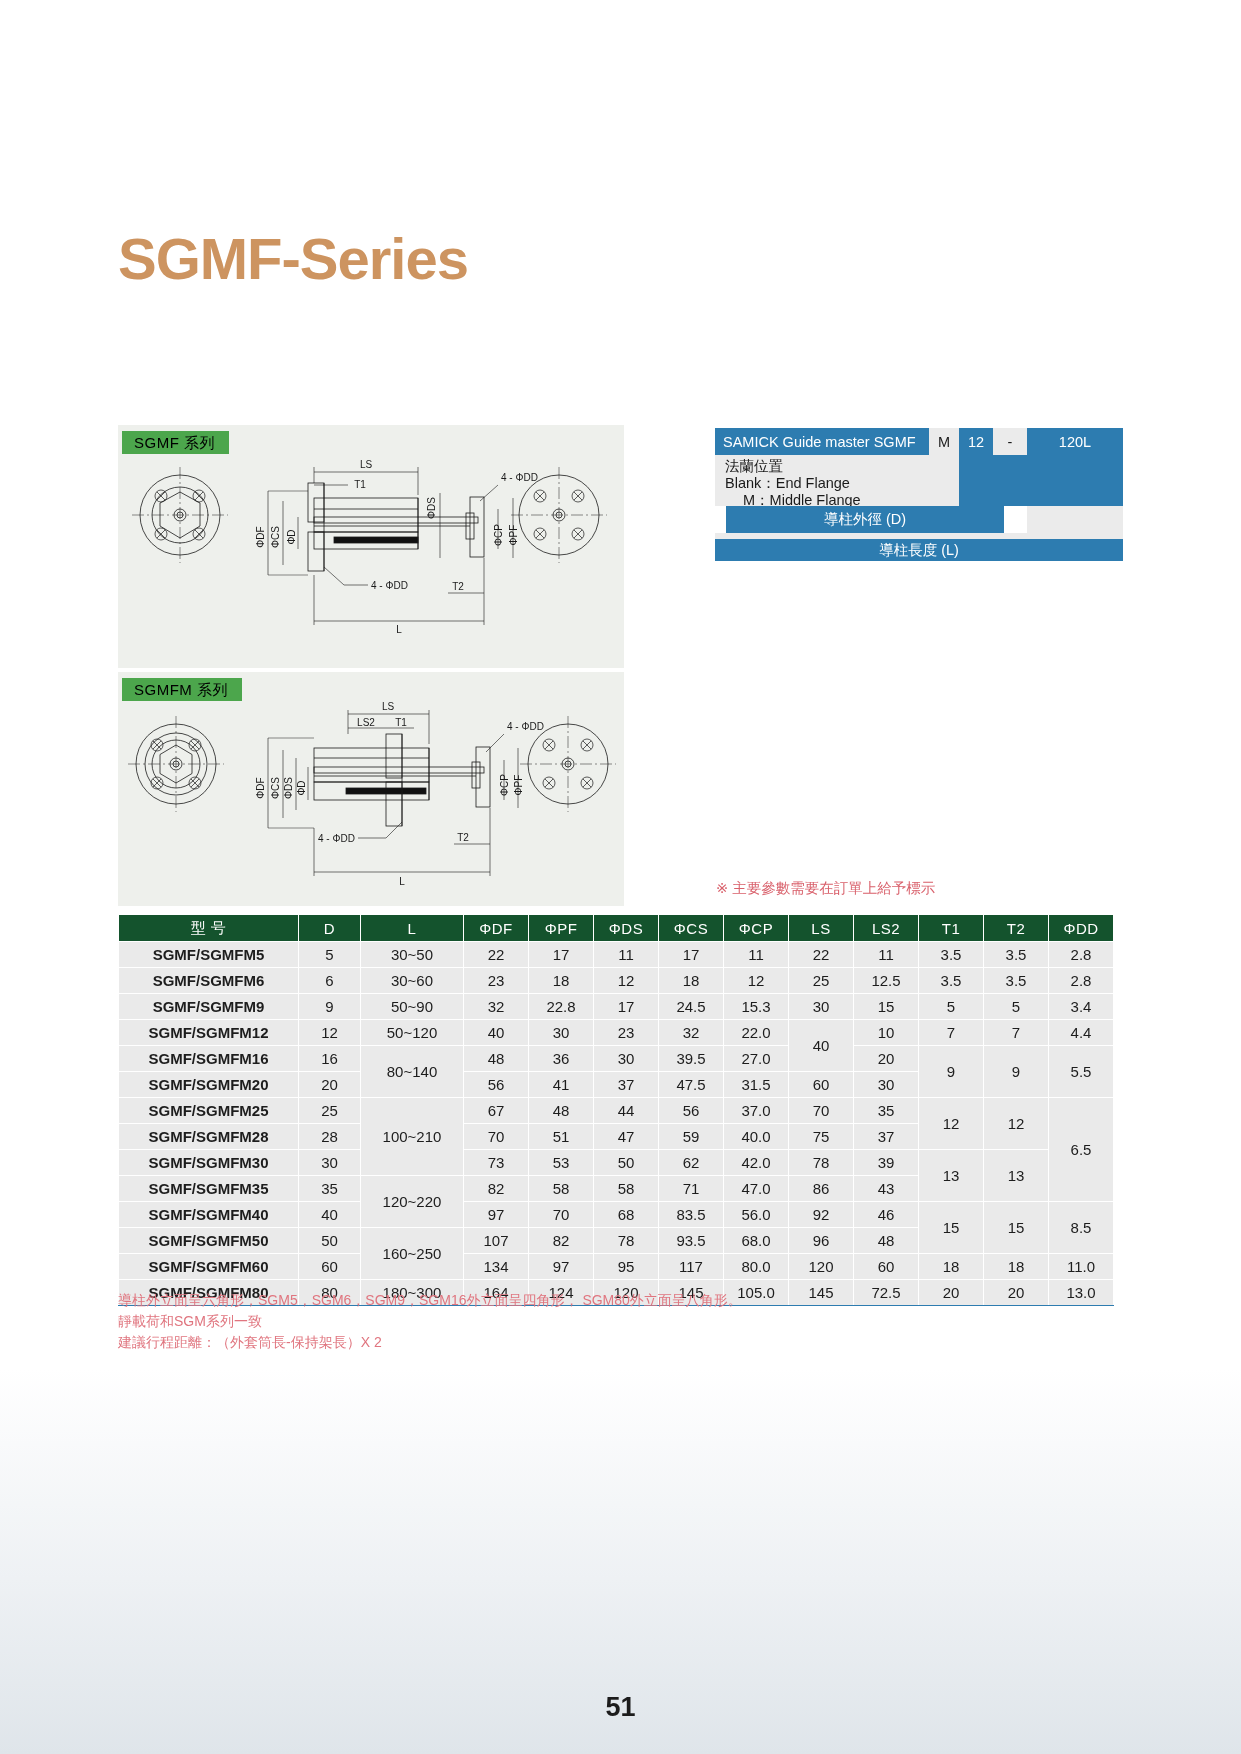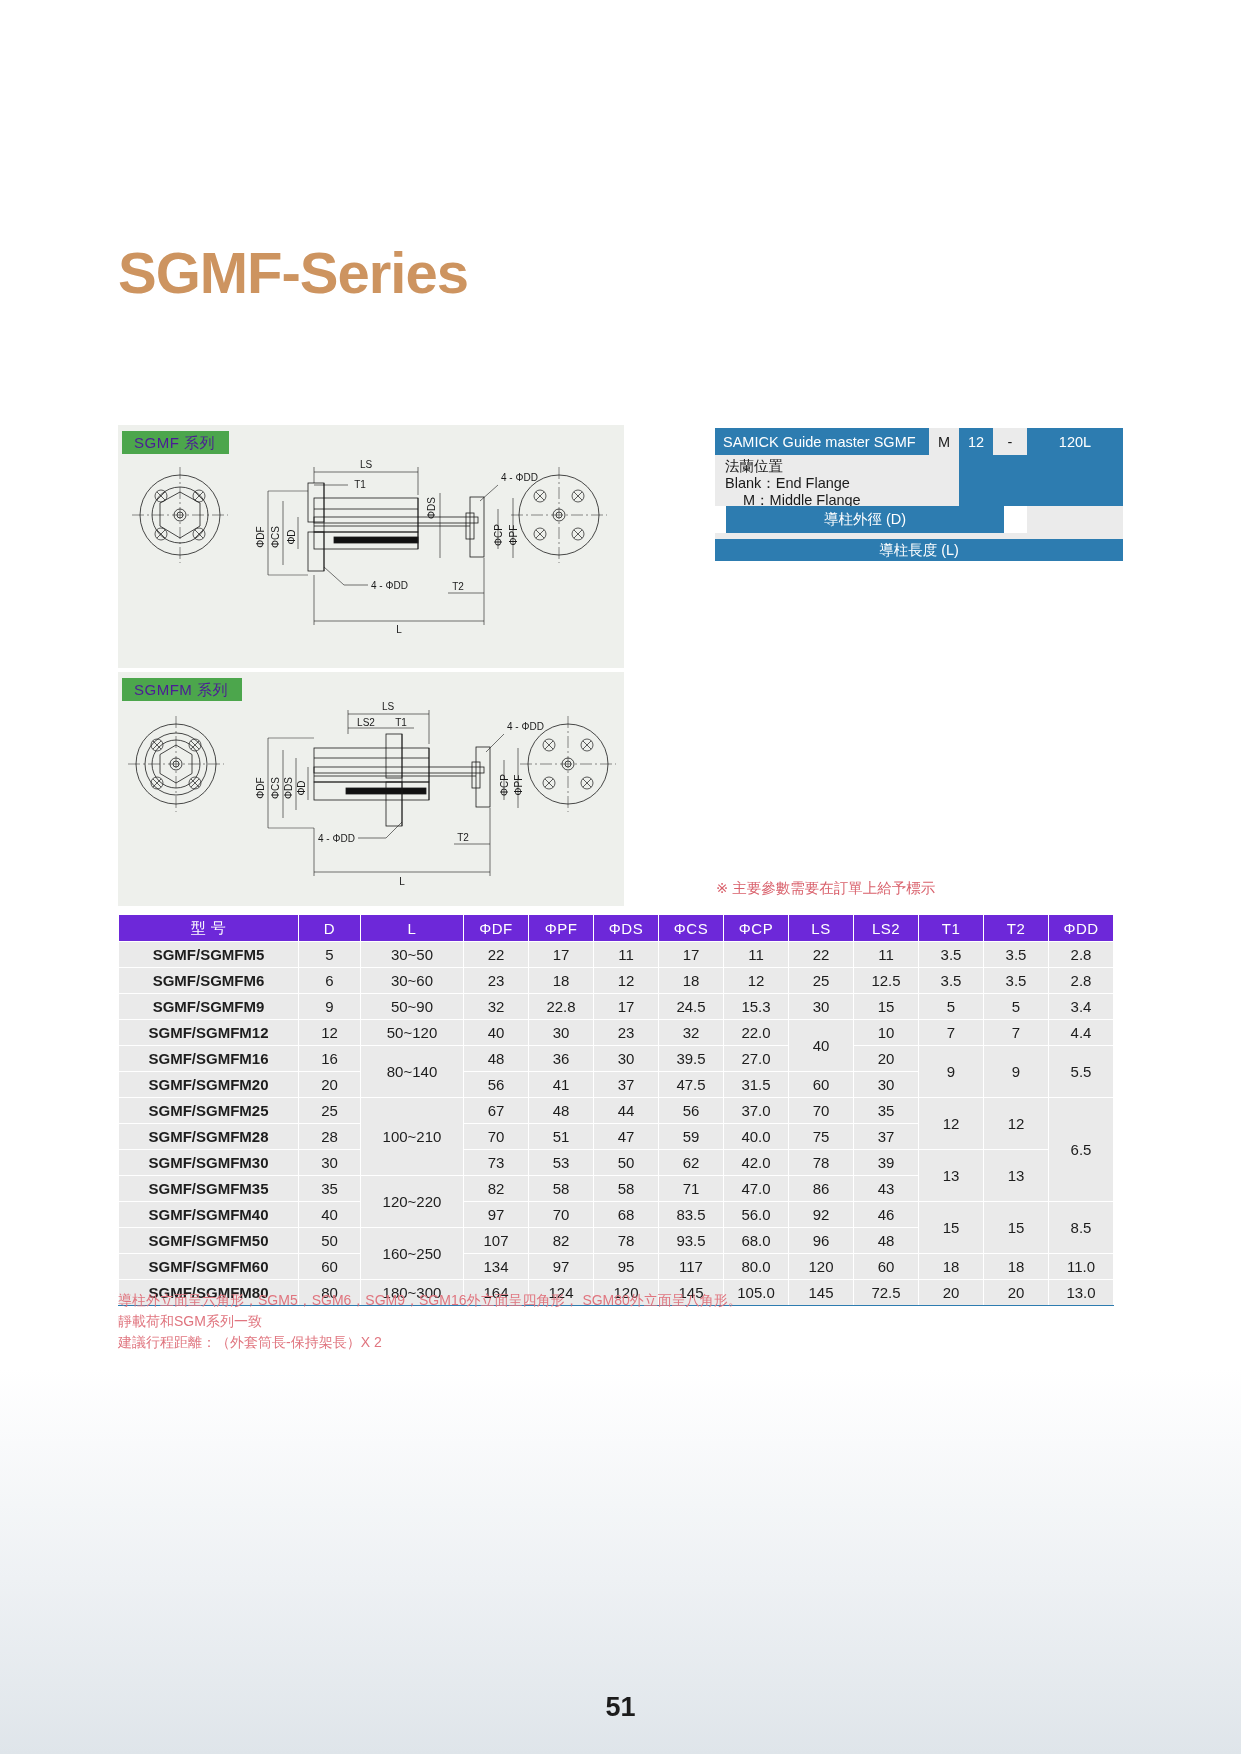--- a/index.html
+++ b/index.html
@@ -15,21 +15,21 @@
     background:
       linear-gradient(to bottom,#ffffff 0%,#ffffff 78%,#eef1f4 90%,#dfe5ea 100%);
   }
   .sheet{
     position:absolute;
     left:0;top:0;width:1241px;height:1754px;
   }
 
   
   .title{
-    position:absolute;left:118px;top:239px;
+    position:absolute;left:118px;top:225px;
     font-size:58px;font-weight:bold;letter-spacing:-1px;
     color:#cd9460;
     font-family:"Liberation Sans","DejaVu Sans",sans-serif;
   }
 
   
   .banner{
     position:absolute;left:118px;top:385px;width:1005px;height:30px;
     background:#2d7cb0;border-radius:6px;
     color:#ffffff;font-size:18px;line-height:30px;
@@ -39,21 +39,21 @@
 
   
   .diagram-panel{
     position:absolute;background:#eef0ec;
     border:0;
   }
   #panel-sgmf{left:118px;top:425px;width:506px;height:243px;}
   #panel-sgmfm{left:118px;top:672px;width:506px;height:234px;}
 
   .green-tag{
-    position:absolute;background:#4ca64c;color:#4c1d95;
+    position:absolute;background:#4ca64c;color:#000000;
     font-size:15px;height:23px;line-height:23px;
     padding:0 14px 0 12px;white-space:nowrap;
     letter-spacing:.5px;
   }
   #tag-sgmf{left:122px;top:431px;}
   #tag-sgmfm{left:122px;top:678px;}
 
   .svg-holder{position:absolute;left:0;top:0;width:100%;height:100%;}
 
   
@@ -93,21 +93,21 @@
   
   table.spec{
     position:absolute;left:118px;top:914px;
     border-collapse:collapse;
     width:987px;
     font-size:14.5px;
     color:#1d1d1d;
     table-layout:fixed;
   }
   table.spec th{
-    background:#6d28d9;color:#ffffff;font-weight:normal;
+    background:#14532d;color:#ffffff;font-weight:normal;
     height:24px;font-size:15px;letter-spacing:.5px;
     border:1px solid #ffffff;
   }
   table.spec td{
     background:#eaeaea;
     text-align:center;
     height:23px;
     border:1px solid #ffffff;
     font-size:15px;
   }

